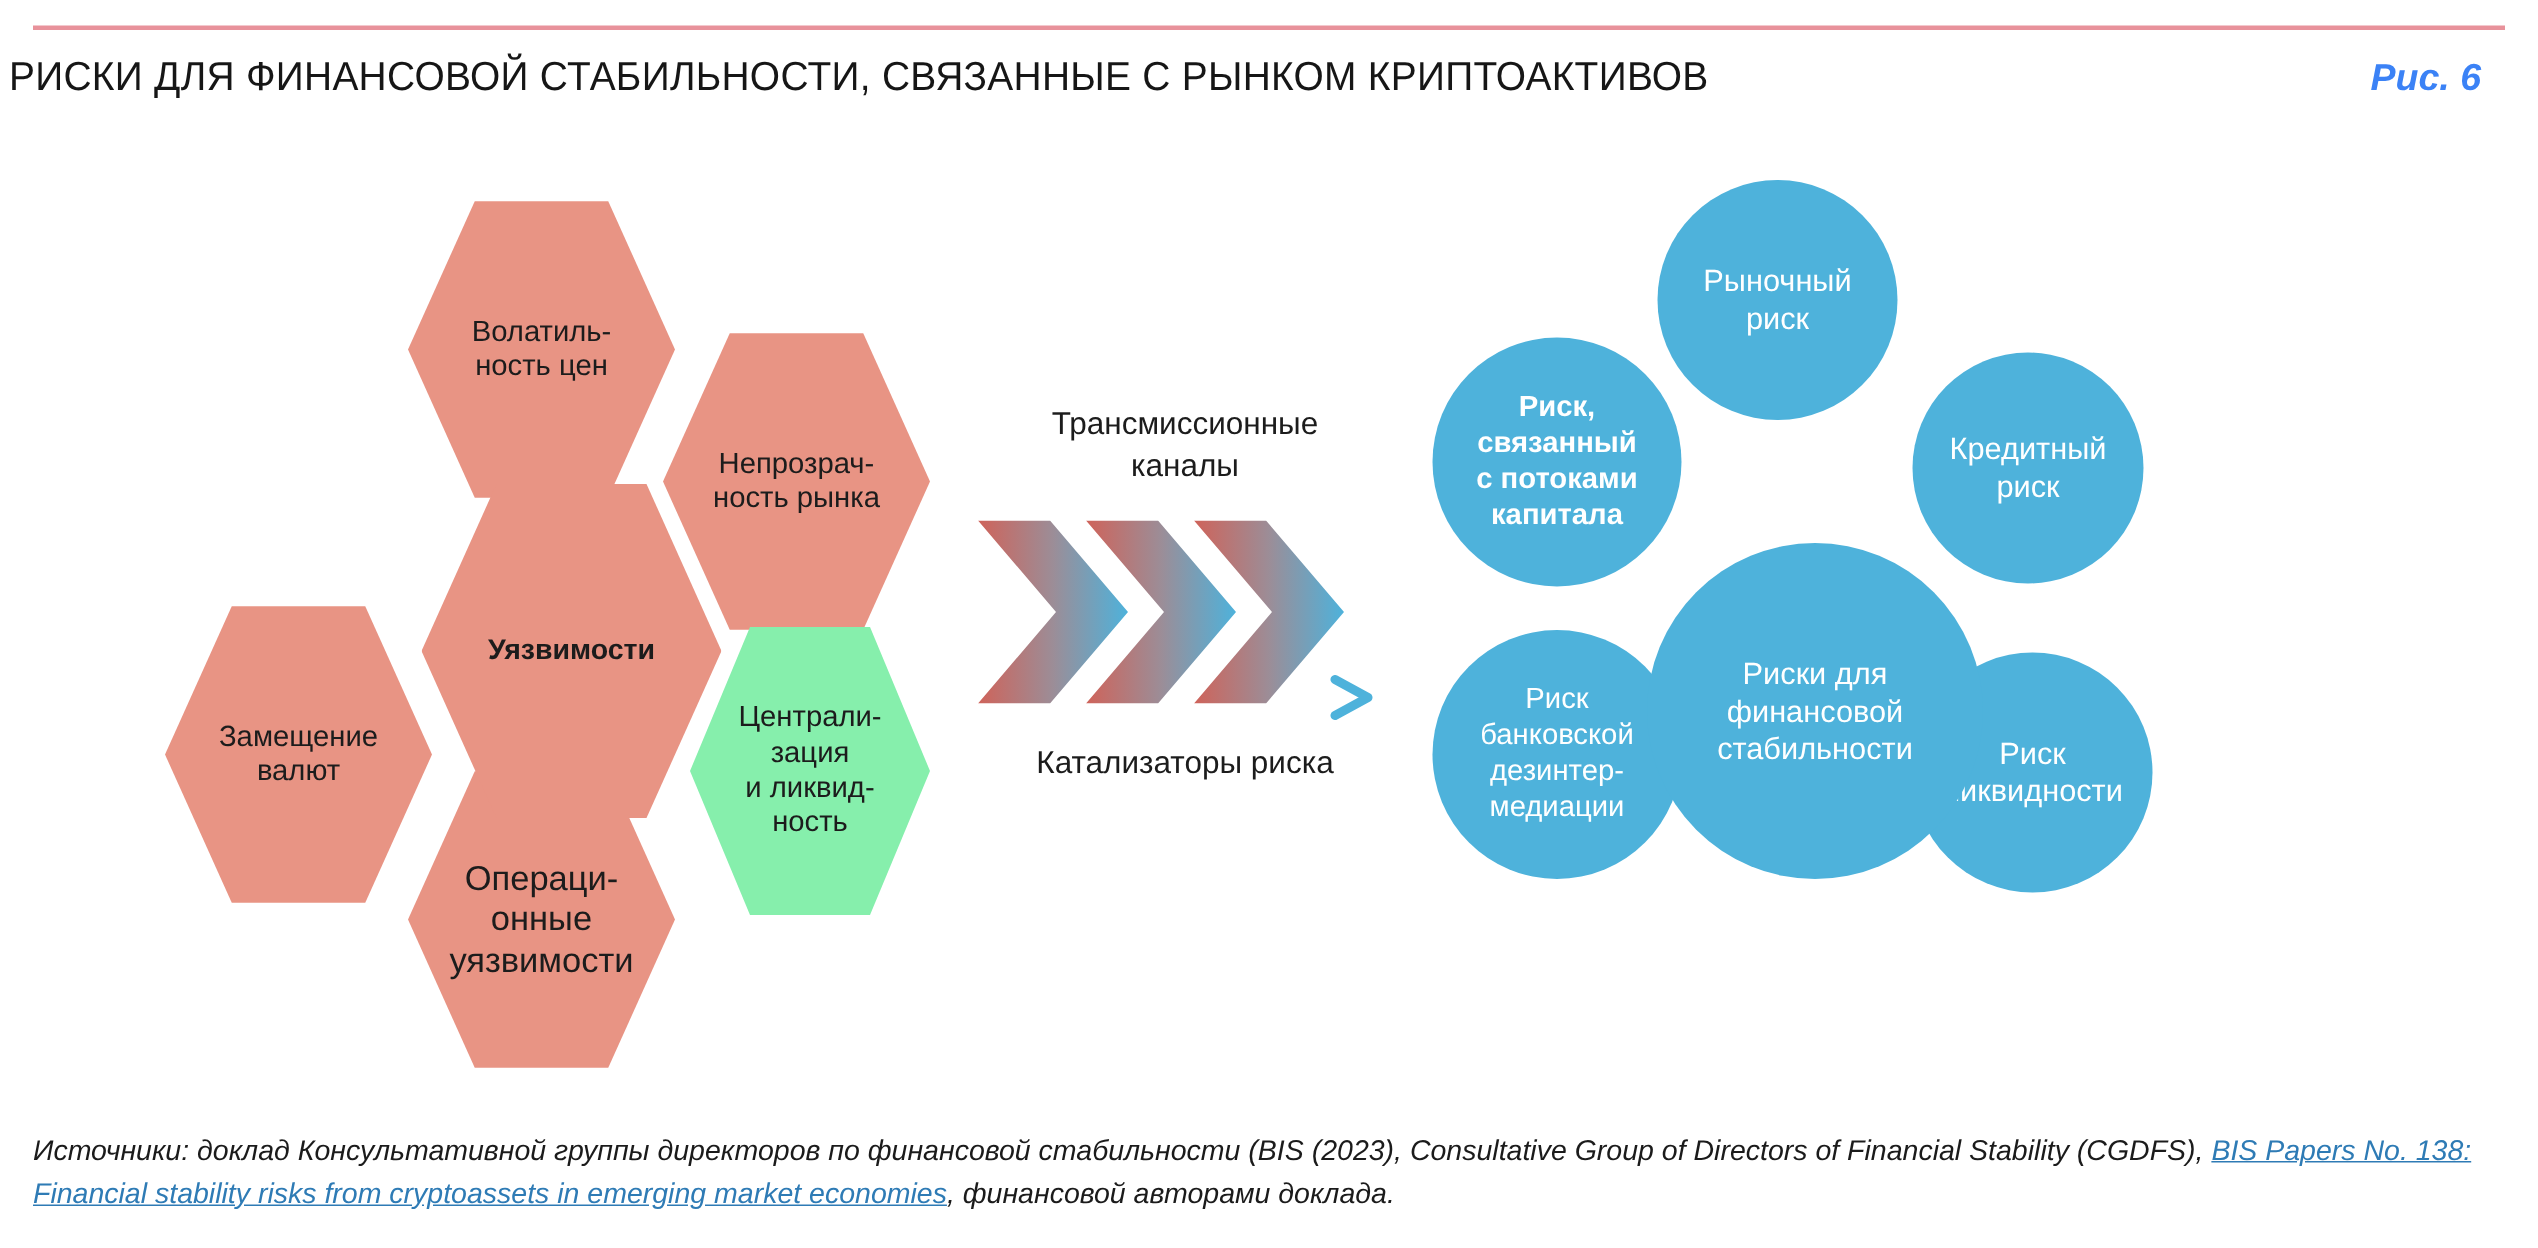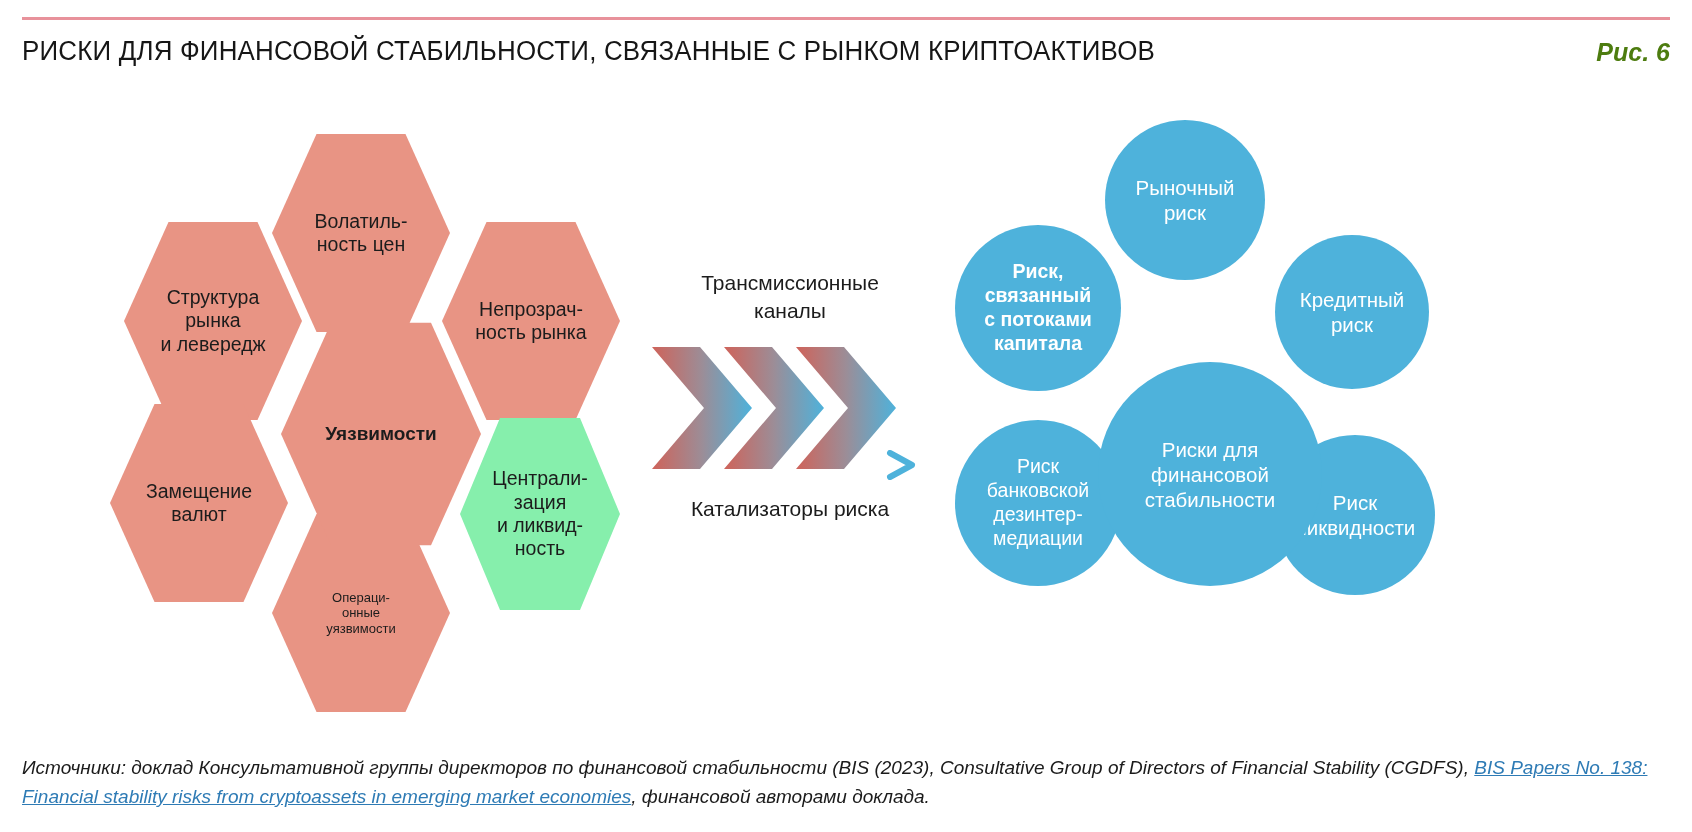--- a/index.html
+++ b/index.html
@@ -13,33 +13,33 @@
     position:relative;
   }
   .page{position:relative;width:1692px;height:832px;}
 
   
   .top-rule{
     position:absolute;left:22px;top:17px;width:1648px;height:3px;
     background:#E8929B;
   }
   .header{
-    position:absolute;left:22px;top:36px;width:1648px;height:44px;
+    position:absolute;left:6px;top:36px;width:1648px;height:44px;
   }
   .page-title{
     position:absolute;left:0;top:0;
     font-size:27px;letter-spacing:.2px;
     font-weight:400;color:#161616;
     white-space:nowrap;
     font-stretch:condensed;
     transform:scaleX(.96);transform-origin:left center;
   }
   .fig-label{
     position:absolute;right:0;top:2px;
-    font-size:25px;font-style:italic;font-weight:700;color:#4d7c0f;
+    font-size:25px;font-style:italic;font-weight:700;color:#3b82f6;
     white-space:nowrap;
   }
 
   
   .hex-cluster{position:absolute;left:0;top:0;width:700px;height:700px;}
   .hex{
     position:absolute;
     background:#E89484;
     clip-path:polygon(25% 2%,75% 2%,100% 50%,75% 98%,25% 98%,0% 50%);
     display:flex;align-items:center;justify-content:center;
@@ -49,21 +49,21 @@
     box-sizing:border-box;
   }
   .hex span{display:block;padding:0 6px;}
 
   .hex-center{ left:281px; top:318px; width:200px; height:232px; font-size:19px; font-weight:700;}
   .hex-top   { left:272px; top:130px; width:178px; height:206px; font-size:19.5px;}
   .hex-tl    { left:124px; top:218px; width:178px; height:206px; font-size:19.5px;}
   .hex-tr    { left:442px; top:218px; width:178px; height:206px; font-size:19.5px;}
   .hex-bl    { left:110px; top:400px; width:178px; height:206px; font-size:19.5px;}
   .hex-br    { left:460px; top:414px; width:160px; height:200px; font-size:19.5px;}
-  .hex-bottom{ left:272px; top:510px; width:178px; height:206px; font-size:13px;}
+  .hex-bottom{ left:272px; top:510px; width:178px; height:206px; font-size:23px;}
 
   
   .mid{position:absolute;left:640px;top:255px;width:300px;height:310px;}
   .mid-title{
     position:absolute;left:0;top:14px;width:300px;
     text-align:center;font-size:21px;line-height:1.32;color:#1c1c1c;
   }
   .mid-caption{
     position:absolute;left:0;top:242px;width:300px;
     text-align:center;font-size:21px;color:#1c1c1c;
@@ -102,23 +102,20 @@
 <div class="page">
 
   <div class="top-rule" style="background: rgb(232, 146, 155);"></div>
 
   <div class="header">
     <div class="page-title">РИСКИ ДЛЯ ФИНАНСОВОЙ СТАБИЛЬНОСТИ, СВЯЗАННЫЕ С РЫНКОМ КРИПТОАКТИВОВ</div>
     <div class="fig-label">Рис. 6</div>
   </div>
 
   <div class="hex-cluster">
-    <div class="hex hex-tl" style="background: rgb(232, 148, 132);">
-        <span class="ml">Структура<br>рынка<br>и левередж</span>
-      </div>
     <div class="hex hex-top" style="background: rgb(232, 148, 132);">
         <span class="ml">Волатиль-<br>ность цен</span>
       </div>
     <div class="hex hex-tr" style="background: rgb(232, 148, 132);">
         <span class="ml">Непрозрач-<br>ность рынка</span>
       </div>
     <div class="hex hex-bl" style="background: rgb(232, 148, 132);">
         <span class="ml">Замещение<br>валют</span>
       </div>
     <div class="hex hex-br" style="background: #86efac;">

